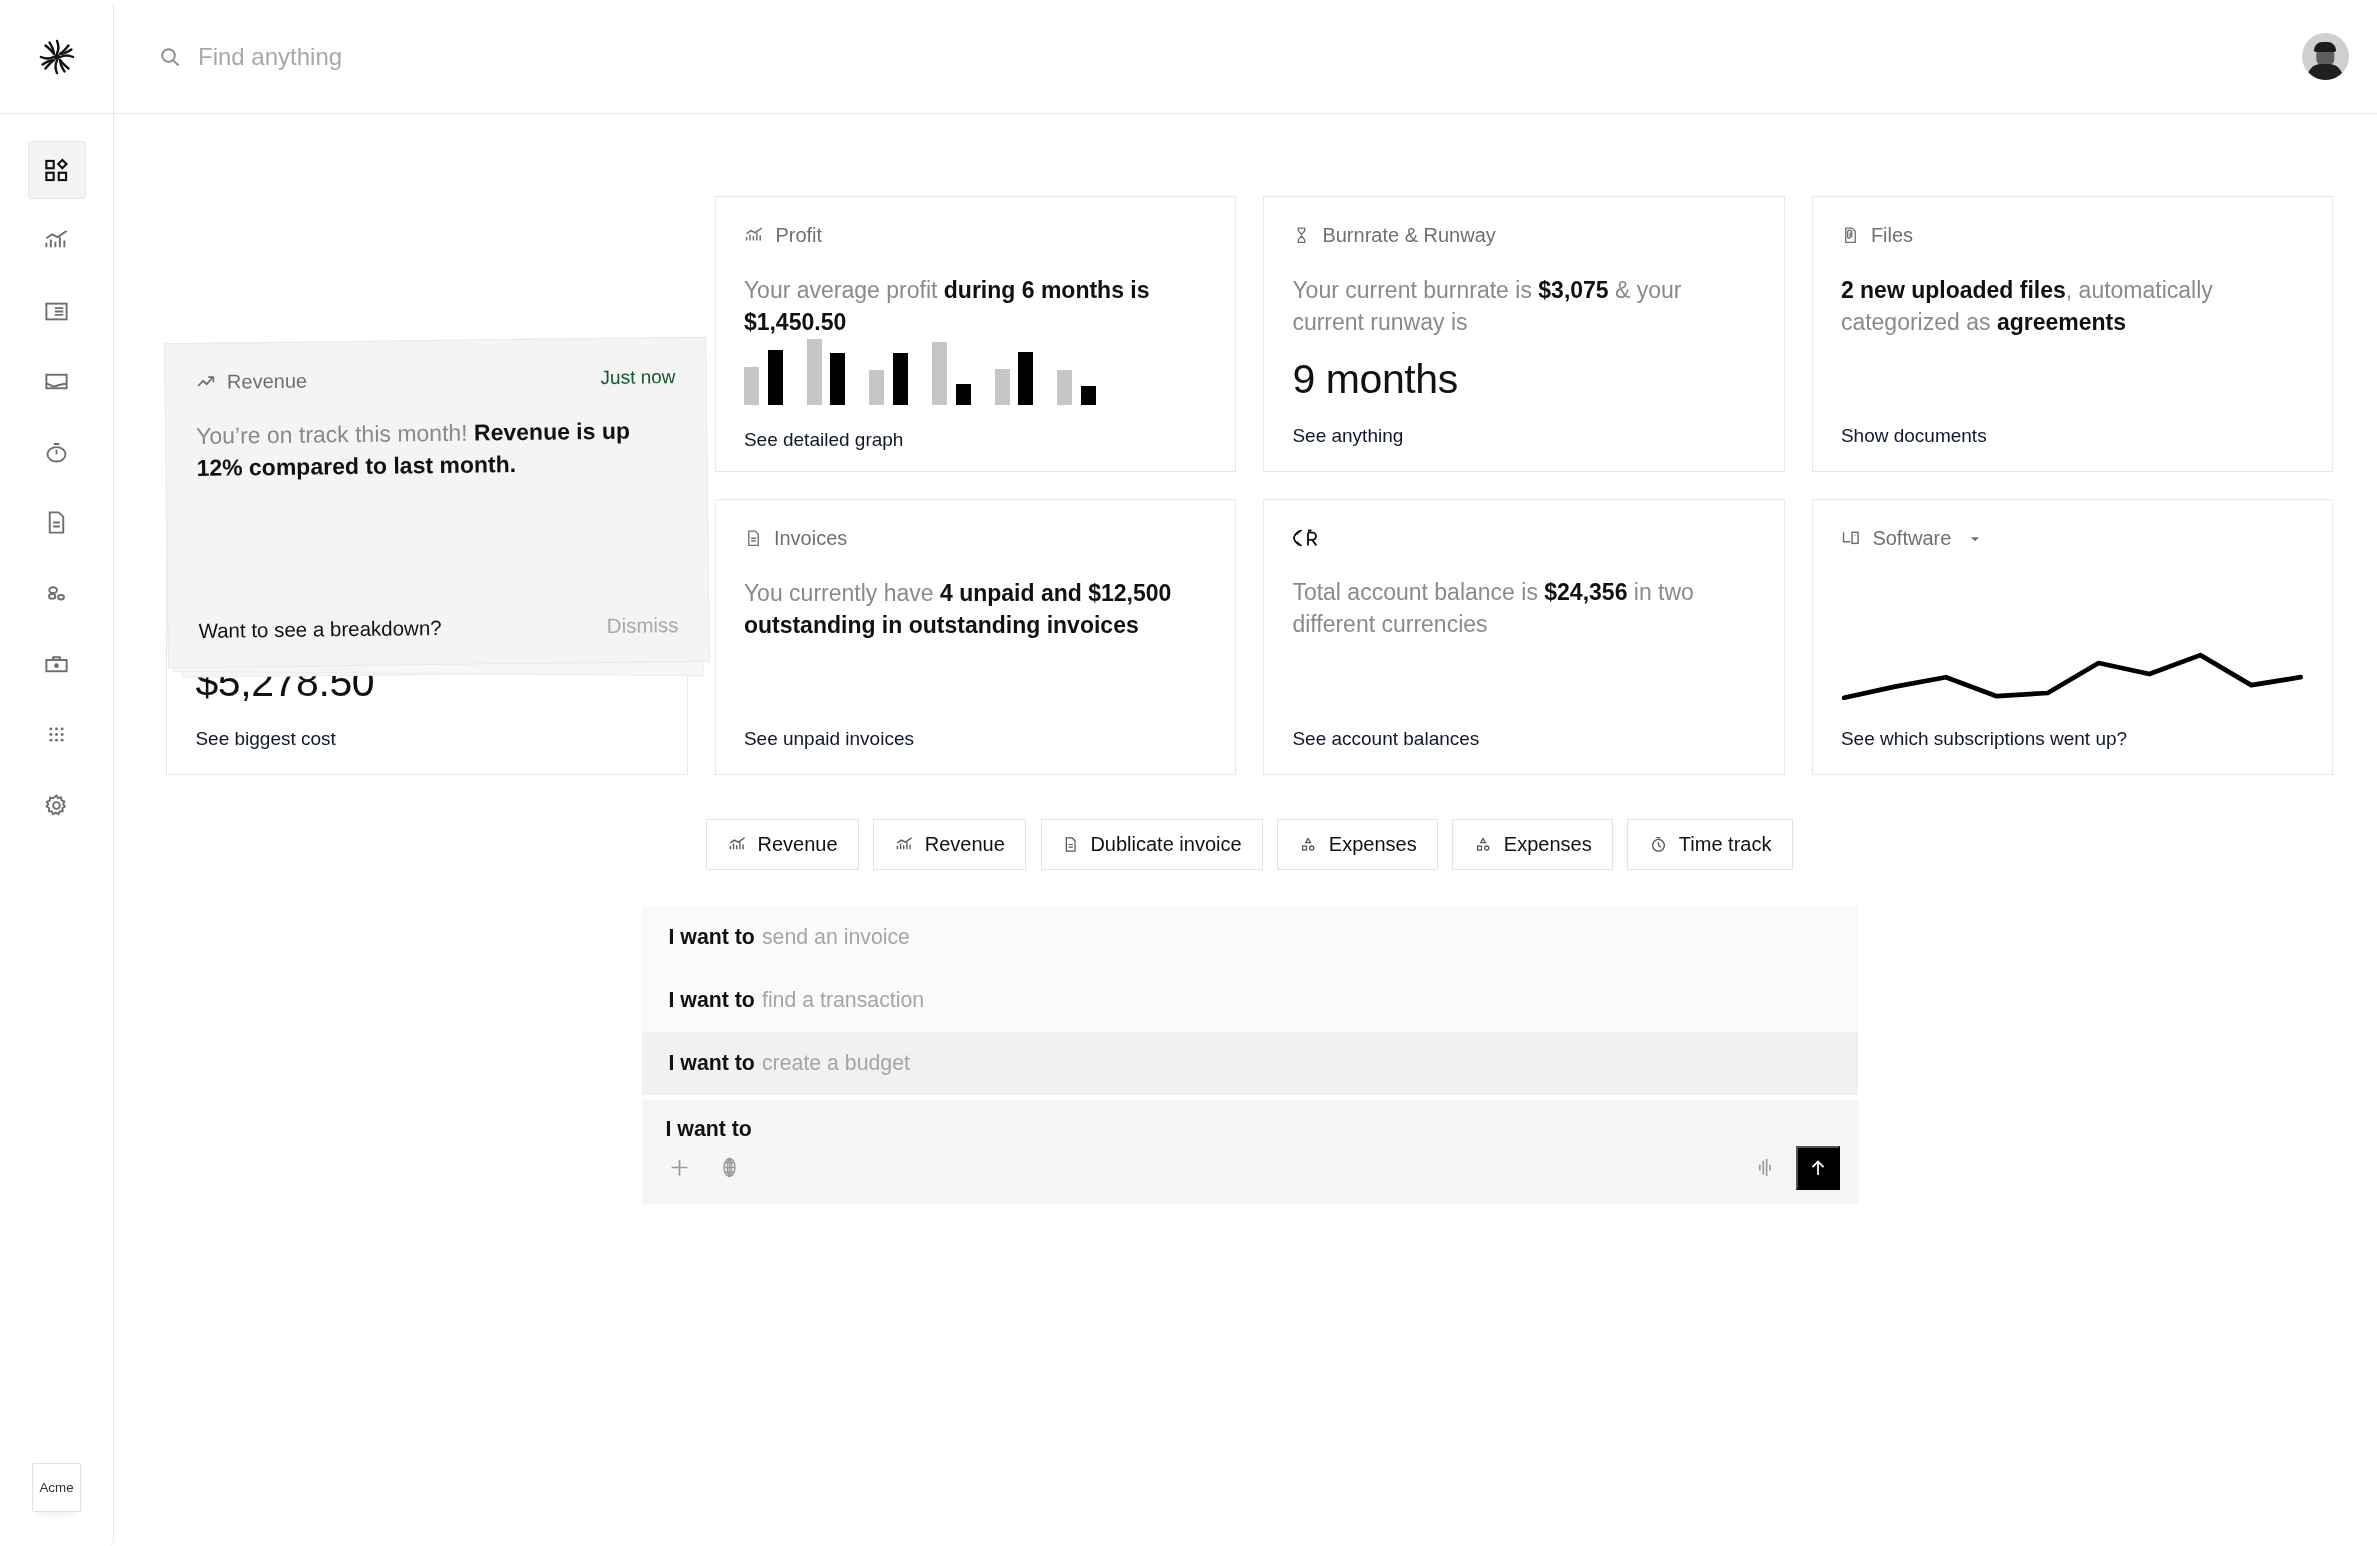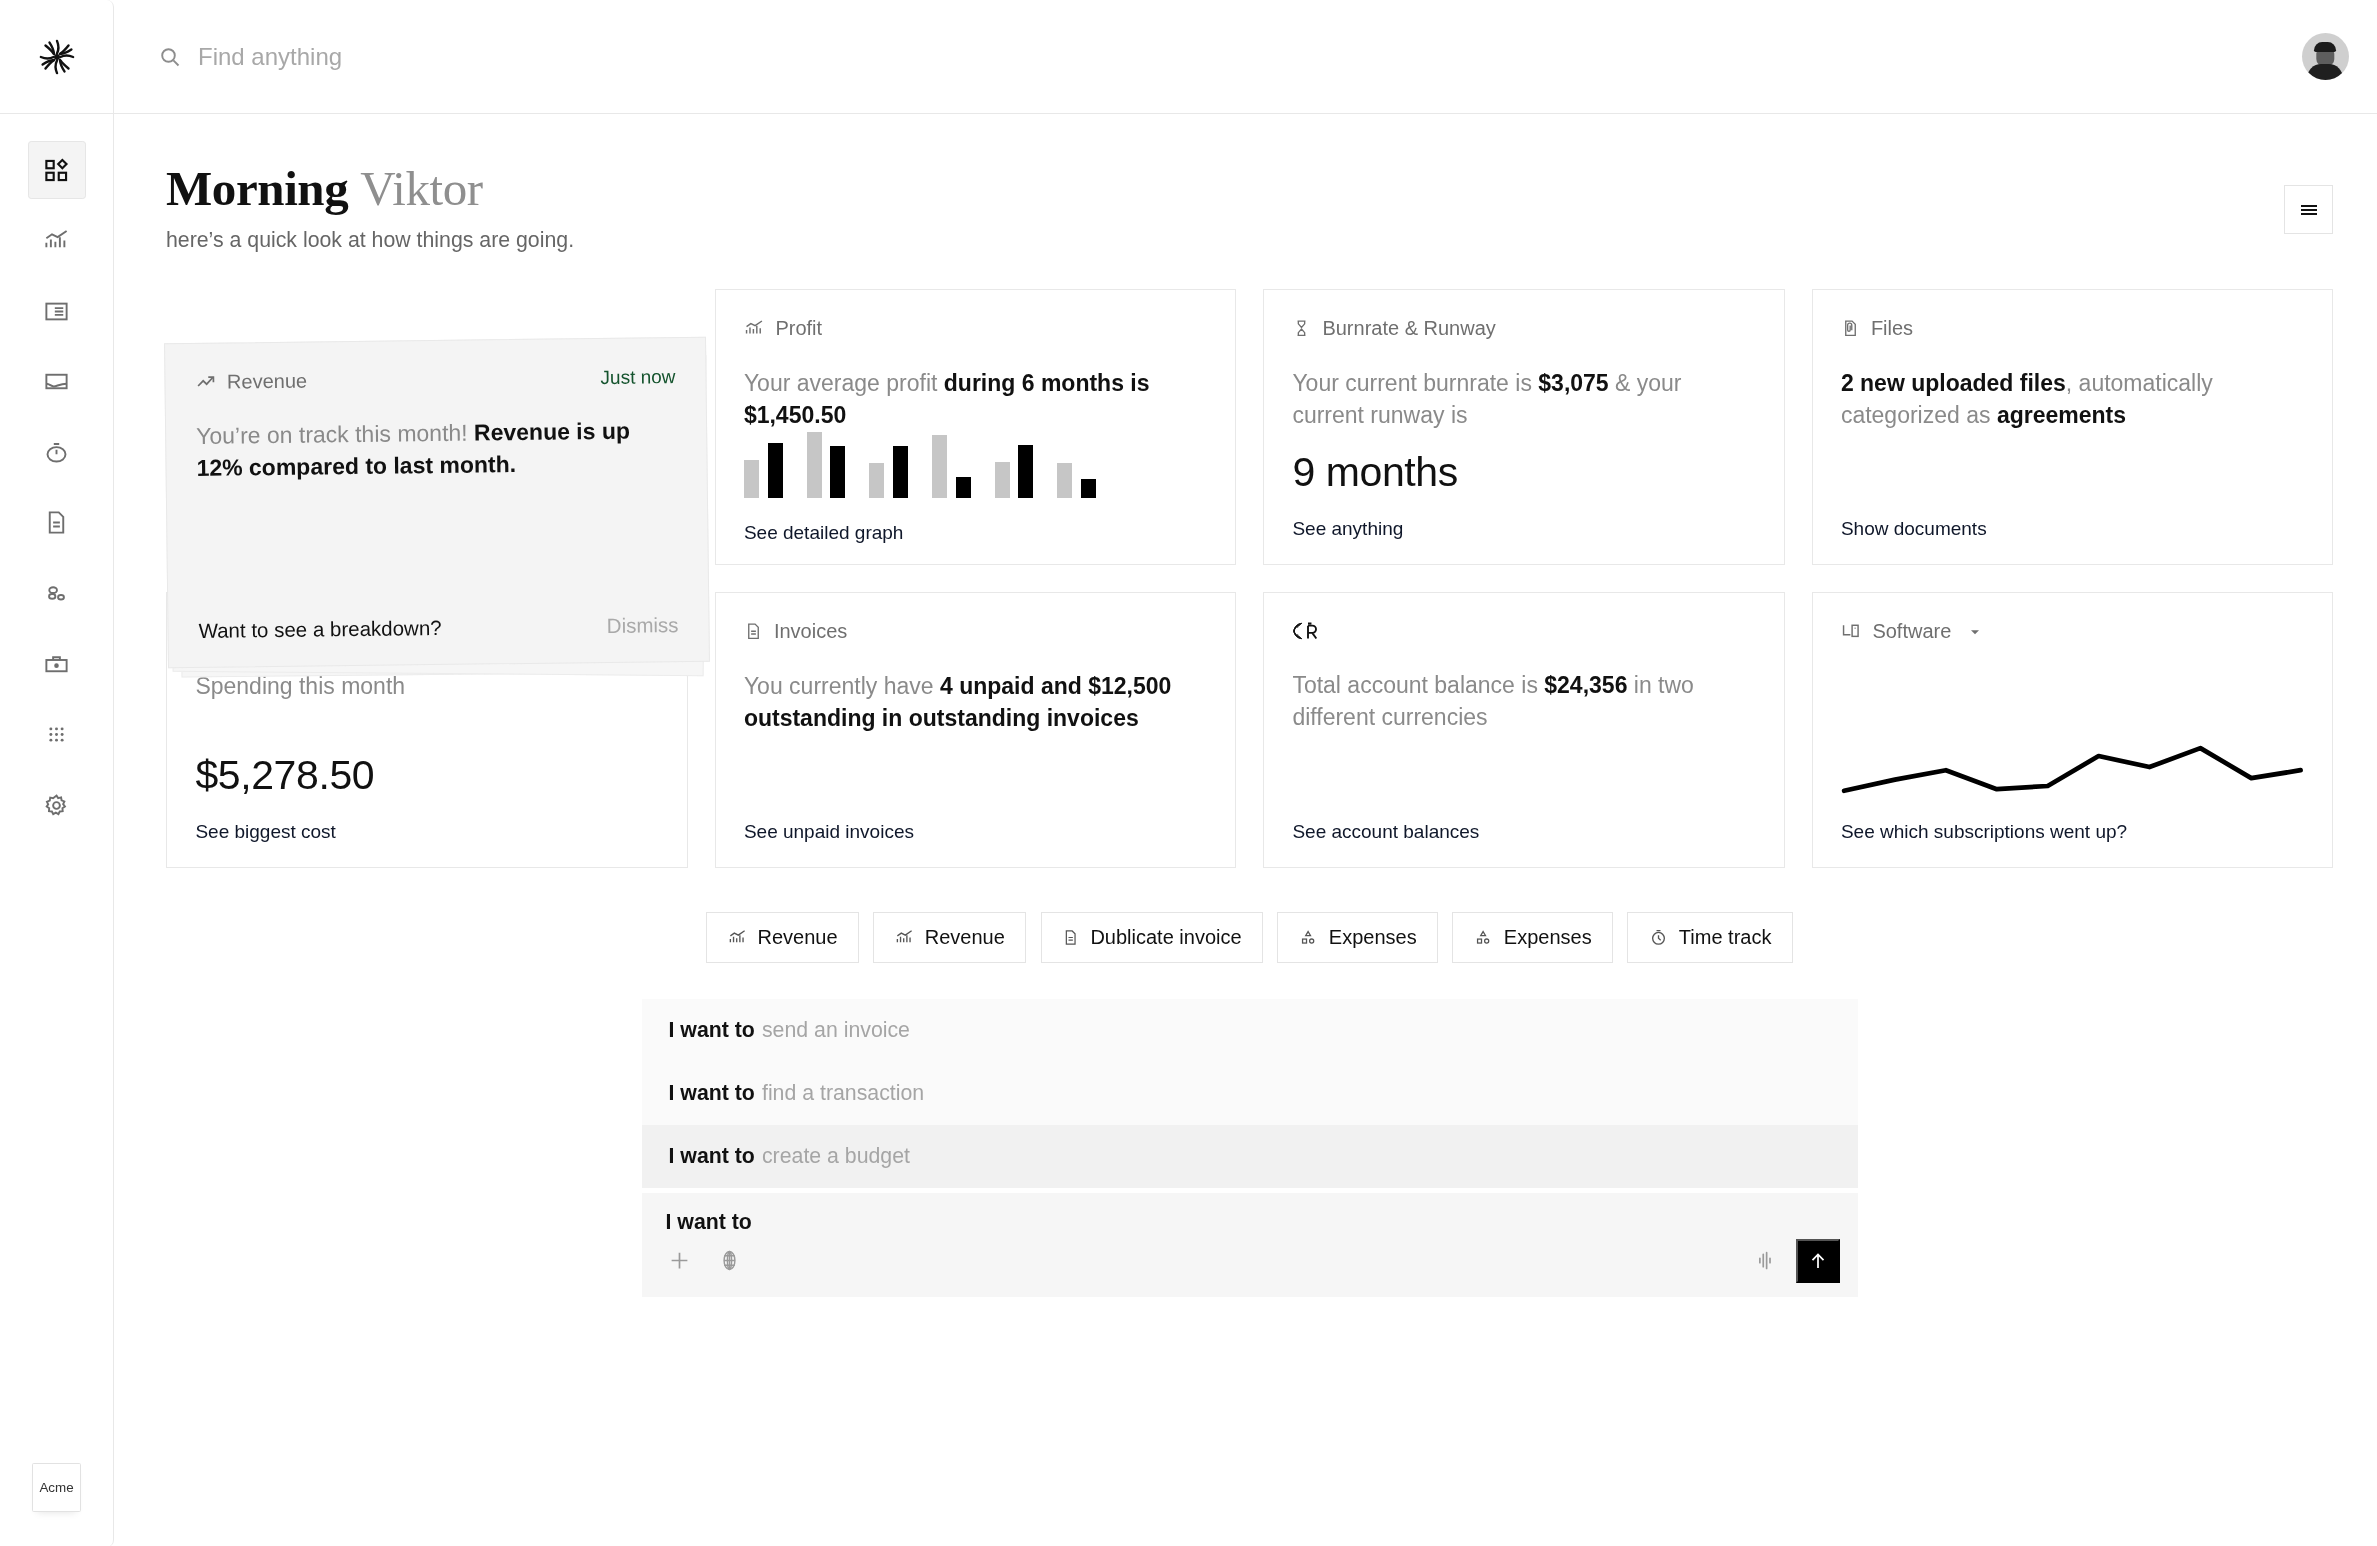--- a/index.html
+++ b/index.html
@@ -279,34 +279,20 @@
       </div>
       <div class="avatar">
         <div class="head"></div>
         <div class="hair"></div>
         <div class="body"></div>
       </div>
     </header>
 
     <section class="content">
 
-      <div class="greet-row">
-        <div>
-          <h1 class="page-title">
-            <span>Morning</span>
-            <span class="name">Viktor</span>
-          </h1>
-          <p class="subtitle">here’s a quick look at how things are going.</p>
-        </div>
-        <button class="menu-btn">
-          <svg width="24" height="24" viewBox="0 0 24 24" stroke="#111" stroke-width="2">
-            <path d="M4 8h16M4 12h16M4 16h16"></path>
-          </svg>
-        </button>
-      </div>
 
       <div class="grid">
 
         <div class="card" style="visibility:hidden"></div>
 
         <div class="card">
           <div class="card-head">
             <svg width="20.5" height="20.5" viewBox="0 0 24 24" fill="none" stroke="currentColor" stroke-width="1.7">
               <path d="M3 18v-4M7 18v-7M11 18v-5M15 18v-9M19 18v-6"></path>
                 <path d="M3 10 8 6.5 13 9 21 3.5"></path>

